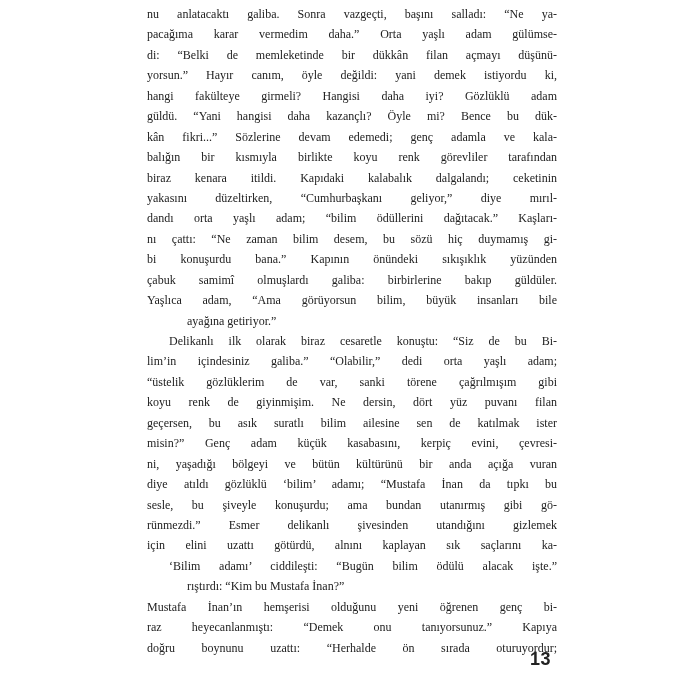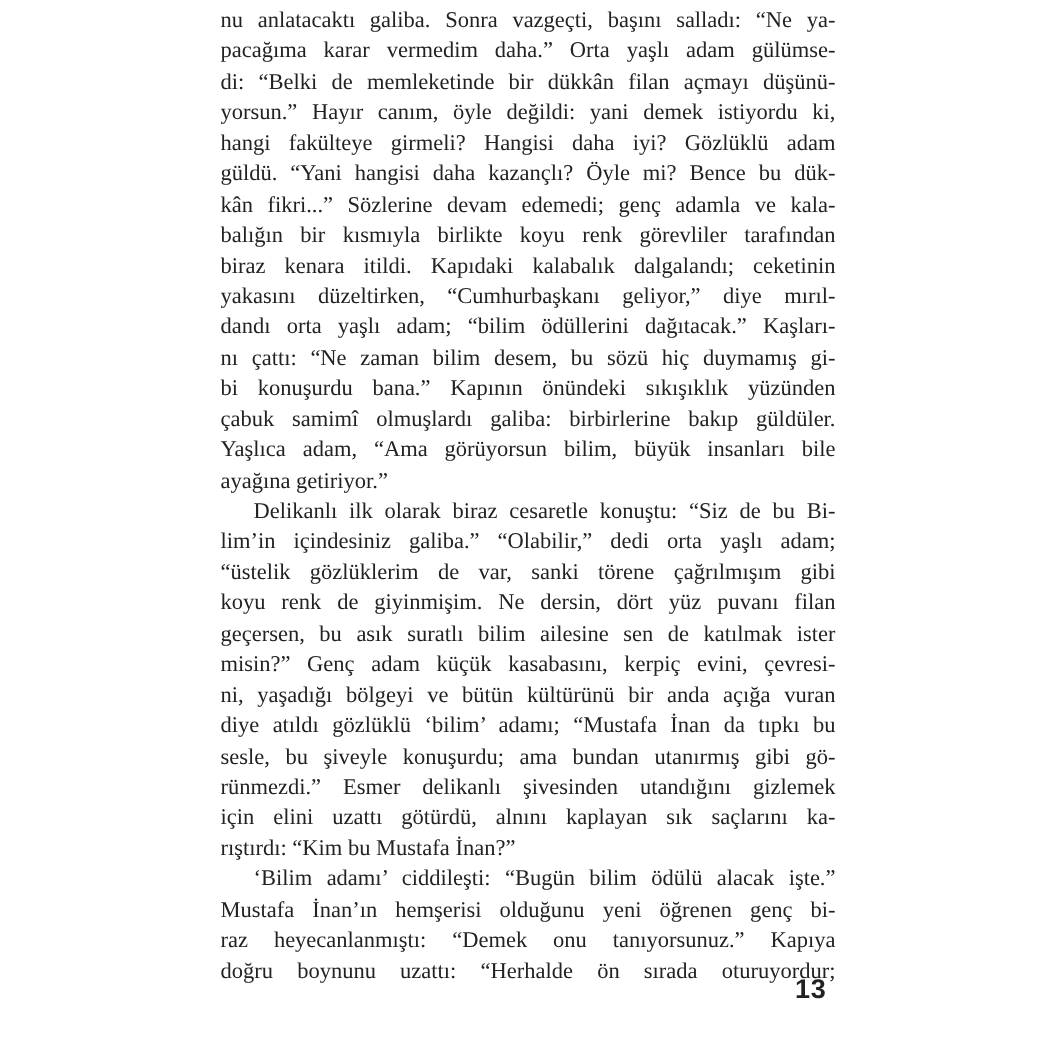--- a/index.html
+++ b/index.html
@@ -18,36 +18,37 @@
     font-family: "Liberation Serif", "DejaVu Serif", serif;
     color: var(--ink, #1f1f1f);
   }
   .text-block {
     position: absolute;
     left: 147px;
     top: 4px;
     width: 410px;
   }
   .line {
-    font-size: 15px;
+    font-size: 12px;
     line-height: 20.45px;
     height: 20.45px;
     overflow: hidden;
     text-align: justify;
     text-align-last: justify;
     text-justify: inter-word;
     white-space: normal;
   }
   .line.indent {
     padding-left: 22px;
     font-family: Liberation Serif, serif;
   }
   .line.flush {
     text-align: left;
     text-align-last: left;
+    margin-left: 40px;
   }
   .page-number {
     position: absolute;
     left: 530px;
     top: 649px;
     font-family: "Liberation Sans", "DejaVu Sans", sans-serif;
     font-weight: 700;
     font-size: 18px;
     letter-spacing: 0.5px;
     color: var(--ink, #1f1f1f);
@@ -78,20 +79,20 @@
       <div class="line">lim’in içindesiniz galiba.” “Olabilir,” dedi orta yaşlı adam;</div>
       <div class="line">“üstelik gözlüklerim de var, sanki törene çağrılmışım gibi</div>
       <div class="line">koyu renk de giyinmişim. Ne dersin, dört yüz puvanı filan</div>
       <div class="line">geçersen, bu asık suratlı bilim ailesine sen de katılmak ister</div>
       <div class="line">misin?” Genç adam küçük kasabasını, kerpiç evini, çevresi-</div>
       <div class="line">ni, yaşadığı bölgeyi ve bütün kültürünü bir anda açığa vuran</div>
       <div class="line">diye atıldı gözlüklü ‘bilim’ adamı; “Mustafa İnan da tıpkı bu</div>
       <div class="line">sesle, bu şiveyle konuşurdu; ama bundan utanırmış gibi gö-</div>
       <div class="line">rünmezdi.” Esmer delikanlı şivesinden utandığını gizlemek</div>
       <div class="line">için elini uzattı götürdü, alnını kaplayan sık saçlarını ka-</div>
+      <div class="line indent">‘Bilim adamı’ ciddileşti: “Bugün bilim ödülü alacak işte.”</div>
       <div class="line flush">rıştırdı: “Kim bu Mustafa İnan?”</div>
-      <div class="line indent">‘Bilim adamı’ ciddileşti: “Bugün bilim ödülü alacak işte.”</div>
       <div class="line">Mustafa İnan’ın hemşerisi olduğunu yeni öğrenen genç bi-</div>
       <div class="line">raz heyecanlanmıştı: “Demek onu tanıyorsunuz.” Kapıya</div>
       <div class="line">doğru boynunu uzattı: “Herhalde ön sırada oturuyordur;</div>
     </div>
   <div class="page-number">13</div>
 </div>
 
 </body></html>

